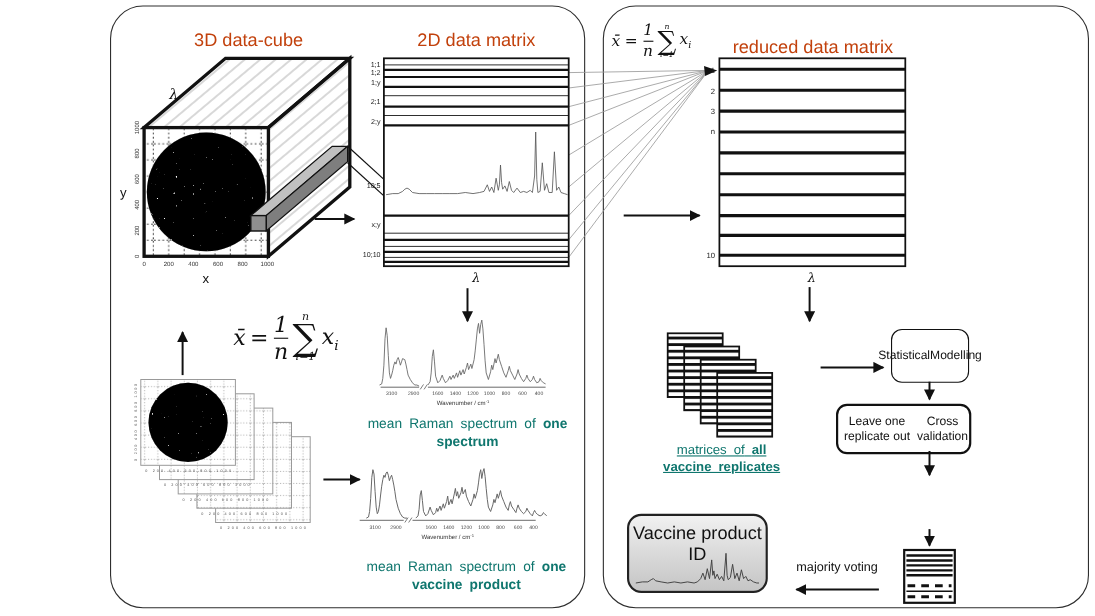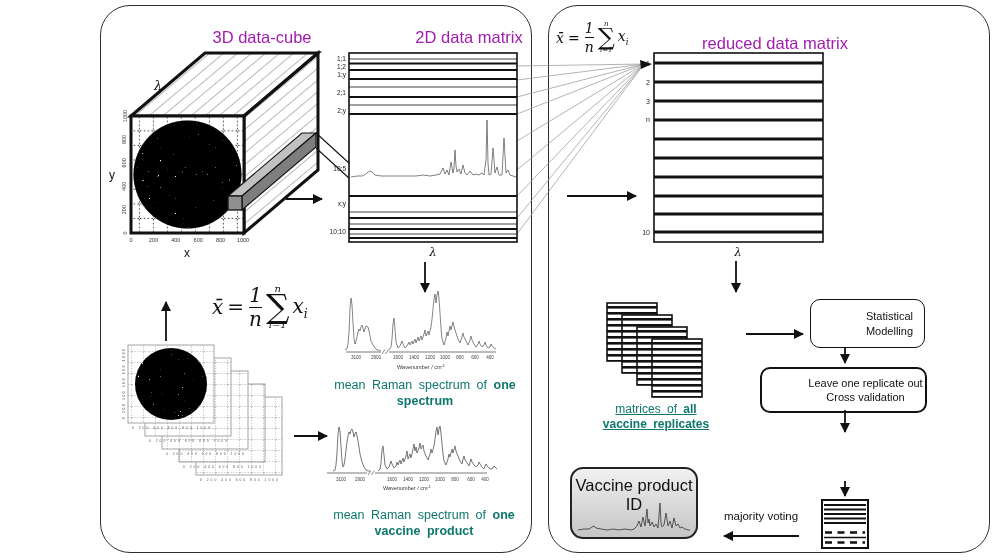--- a/index.html
+++ b/index.html
@@ -3,28 +3,28 @@
 <meta charset="utf-8">
 <style>
   html,body{margin:0;padding:0;background:#fff;}
   .canvas{position:relative;width:995px;height:560px;background:#ffffff;
     font-family:"Liberation Sans",sans-serif;color:#1a1a1a;overflow:hidden;}
   .panel{position:absolute;border:1.8px solid #2e2e2e;border-radius:30px;background:#fff;}
   #panelL{left:100px;top:5px;width:430px;height:546px;}
   #panelR{left:548px;top:5px;width:440px;height:546px;}
   .abs{position:absolute;}
   .ctr{transform:translateX(-50%);text-align:center;}
-  .title{font-size:16.5px;color:#a21caf;white-space:nowrap;margin-left:36px;}
+  .title{font-size:16.5px;color:#c2410c;white-space:nowrap;}
   .cap{font-size:12.5px;line-height:1.28;word-spacing:3px;color:#0f766e;white-space:nowrap;}
   .cap b{font-weight:bold;}
   .small-cap{font-size:12px;text-decoration:underline;}
   .txt{font-size:11.5px;line-height:1.3;color:#111;white-space:nowrap;}
   .flowbox{position:absolute;border:1.6px solid #111;border-radius:10px;background:#fff;
-    display:flex;flex-direction:column;align-items:center;justify-content:center;
-    font-size:11px;line-height:1.3;text-align:center;color:#111;padding-left:44px;}
+    display:flex;flex-direction:row;align-items:center;justify-content:center;
+    font-size:11px;line-height:1.3;text-align:center;color:#111;}
   .flowbox.bold-border{border-width:2.2px;}
   .vbox{position:absolute;left:570px;top:467px;width:128px;height:72px;
     border:2.4px solid #222;border-radius:13px;
     background:linear-gradient(180deg,#f1f1f1 0%,#dcdcdc 45%,#c5c5c5 100%);
     display:flex;flex-direction:column;align-items:center;padding-top:7px;box-sizing:border-box;
     font-size:16.5px;line-height:1.15;color:#111;}
   svg.overlay{position:absolute;left:0;top:0;pointer-events:none;}
   svg text{font-family:"Liberation Sans",sans-serif;fill:#1a1a1a;}
   .t55{font-size:5.5px;fill:#333;}
   .t46{font-size:4.6px;fill:#444;}

